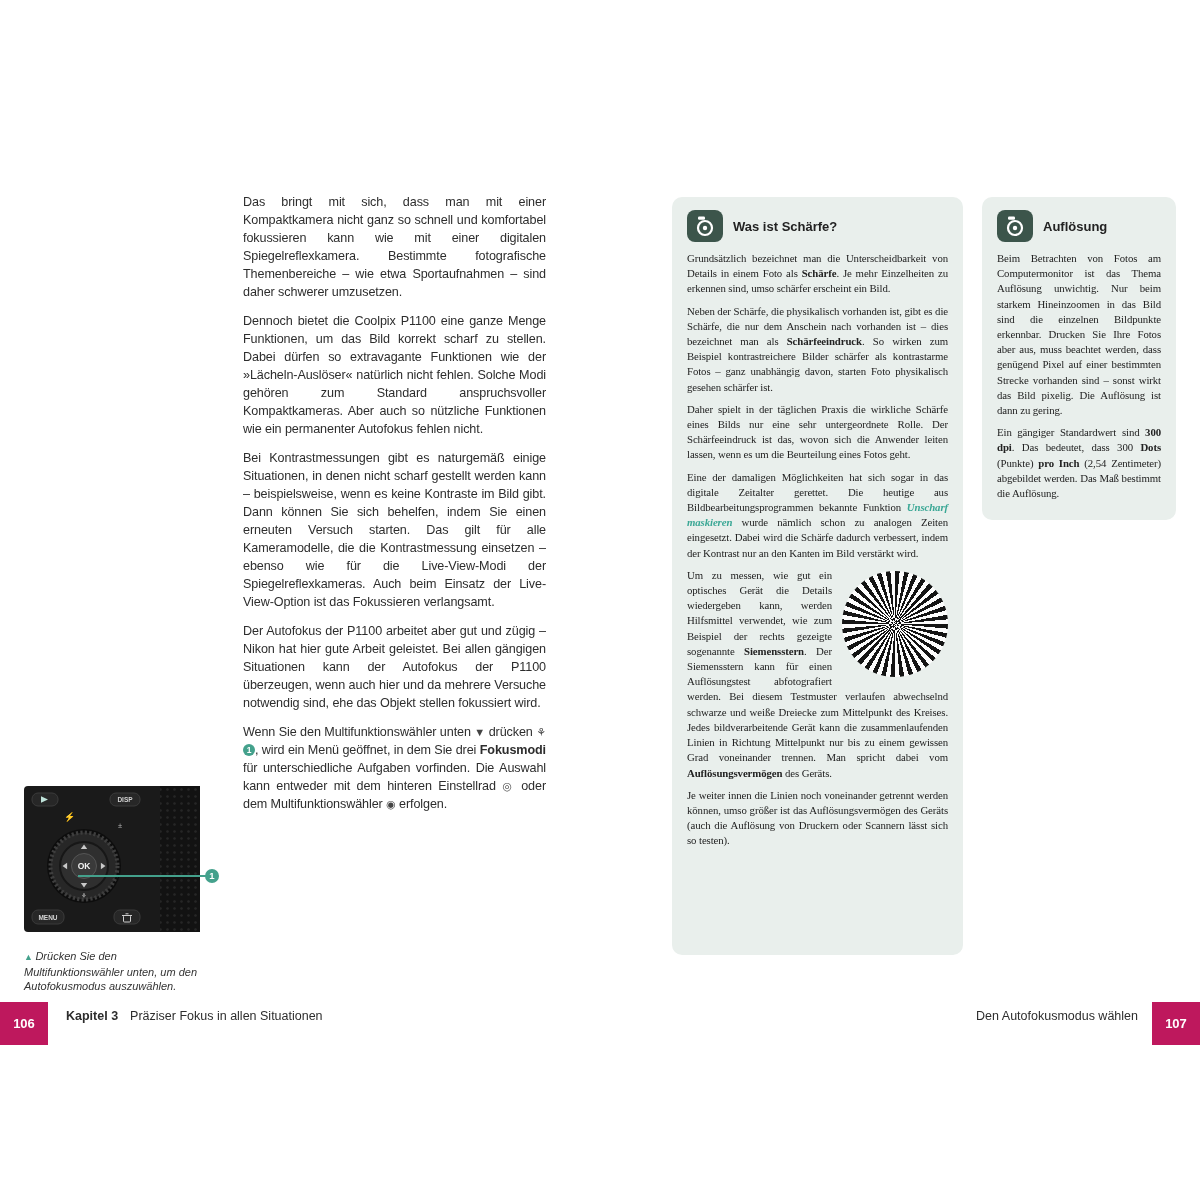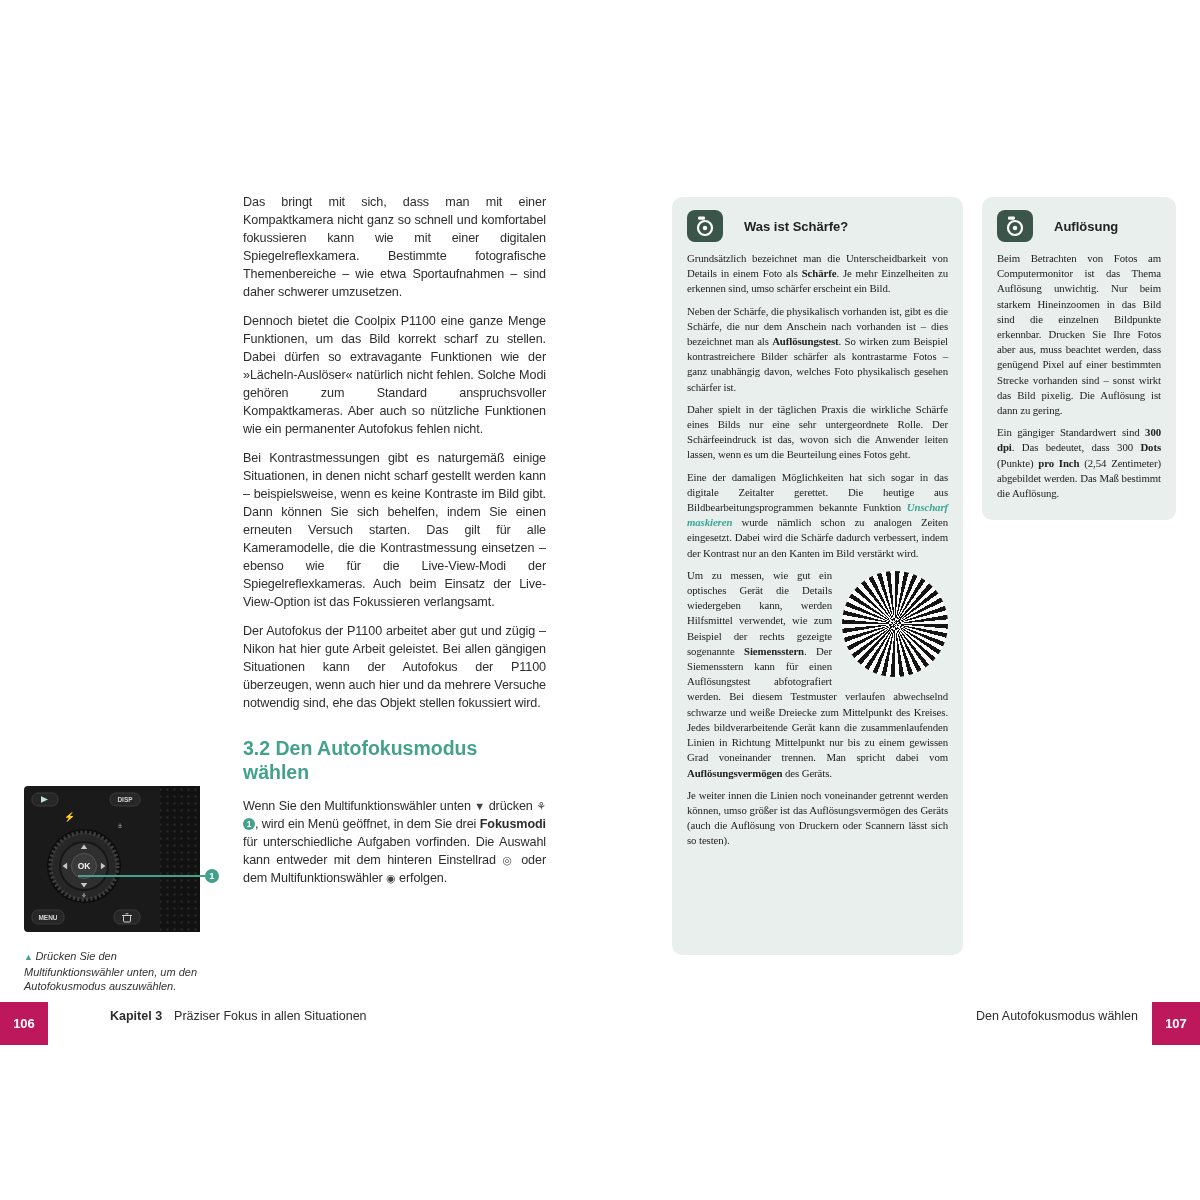--- a/index.html
+++ b/index.html
@@ -35,55 +35,54 @@
     text-align:center; background:#44a18c; color:#fff; border-radius:50%;
     font-size:9.5px; font-weight:bold;
   }
   .caption { position:absolute; left:24px; top:938px; width:190px; font-size:11px; line-height:14.5px; color:#333; }
   .cap-tri { color:#44a18c; font-size:9px; font-style:normal; }
 
   
   .box { position:absolute; background:#e9efec; border-radius:10px; padding:13px 15px 12px; }
   .box1 { left:672px; top:197px; width:291px; min-height:758px; }
   .box2 { left:982px; top:197px; width:194px; }
-  .box-head { display:flex; align-items:center; gap:21px; margin-bottom:9px; }
+  .box-head { display:flex; align-items:center; gap:10px; margin-bottom:9px; }
   .box-title { font-weight:bold; font-size:13px; color:#222; }
   .box p {
     font-size:10.8px; line-height:15.2px; margin:0 0 7px; text-align:justify;
     letter-spacing:-0.1px; hyphens:auto; -webkit-hyphens:auto; color:#222;font-family:Liberation Serif, serif;
   }
   .siemens {
     float:right; width:106px; height:106px; border-radius:50%;
     margin:3px 0 5px 10px;
     background:repeating-conic-gradient(#141414 0deg 5deg, #fcfcfc 5deg 10deg);
   }
   .star-wrap { overflow:visible; }
 
   
   .pgbox {
     position:absolute; top:1002px; width:48px; height:43px; background:#be185d; color:#fff;
     font-weight:bold; font-size:13px; display:flex; align-items:center; justify-content:center;
   }
   .pgbox.left { left:0; }
   .pgbox.right { left:1152px; }
-  .footer-left { position:absolute; left:66px; top:1002px; height:27px; display:flex; align-items:center; font-size:12.5px;margin-left:44px; }
+  .footer-left { position:absolute; left:66px; top:1002px; height:27px; display:flex; align-items:center; font-size:12.5px; }
   .footer-left .chap { font-weight:bold; margin-right:12px; }
   .footer-right { position:absolute; right:62px; top:1002px; height:27px; display:flex; align-items:center; font-size:12.5px; }
 </style>
 </head>
 <body>
 
 <section class="col-left">
   <div>
       <p><span>Das bringt mit sich, dass man mit einer Kompaktkamera nicht ganz so schnell und komfortabel fokussieren kann wie mit einer digitalen Spiegelreflexkamera. Bestimmte fotografische Themenbereiche – wie etwa Sportaufnahmen – sind daher schwerer umzusetzen.</span></p>
       <p><span>Dennoch bietet die Coolpix P1100 eine ganze Menge Funktionen, um das Bild korrekt scharf zu stellen. Dabei dürfen so extravagante Funktionen wie der »Lächeln-Auslöser« natürlich nicht fehlen. Solche Modi gehören zum Standard anspruchsvoller Kompaktkameras. Aber auch so nützliche Funktionen wie ein permanenter Autofokus fehlen nicht.</span></p>
       <p><span>Bei Kontrastmessungen gibt es naturgemäß einige Situationen, in denen nicht scharf gestellt werden kann – beispielsweise, wenn es keine Kontraste im Bild gibt. Dann können Sie sich behelfen, indem Sie einen erneuten Versuch starten. Das gilt für alle Kameramodelle, die die Kontrastmessung einsetzen – ebenso wie für die Live-View-Modi der Spiegelreflexkameras. Auch beim Einsatz der Live-View-Option ist das Fokussieren verlangsamt.</span></p>
       <p><span>Der Autofokus der P1100 arbeitet aber gut und zügig – Nikon hat hier gute Arbeit geleistet. Bei allen gängigen Situationen kann der Autofokus der P1100 überzeugen, wenn auch hier und da mehrere Versuche notwendig sind, ehe das Objekt stellen fokussiert wird.</span></p>
     </div>
-  <h2 class="sec s2">3.2  Den Autofokusmodus wählen</h2>
   <p><span>Wenn Sie den Multifunktionswähler unten </span><span class="sym">▼</span><span> drücken </span><span class="sym">⚘</span><span> </span><span class="badge">1</span><span>, wird ein Menü geöffnet, in dem Sie drei </span><span class="b">Fokusmodi</span><span> für unterschiedliche Aufgaben vorfinden. Die Auswahl kann entweder mit dem hinteren Einstellrad </span><span class="sym">◎</span><span> oder dem Multifunktionswähler </span><span class="sym">◉</span><span> erfolgen.</span></p>
 </section>
 
 <div class="camera">
   <svg width="176" height="146" viewBox="0 0 176 146">
     <defs>
       <pattern id="gripdots" width="7" height="7" patternUnits="userSpaceOnUse">
         <circle cx="3.5" cy="3.5" r="1.3" fill="#262626"></circle>
       </pattern>
     </defs>
@@ -134,21 +133,21 @@
     <svg width="36" height="32" viewBox="0 0 36 32">
       <rect width="36" height="32" rx="8" fill="#3c554b"></rect>
       <rect x="11" y="6.5" width="7" height="3.2" rx="1.2" fill="#ffffff"></rect>
       <circle cx="18" cy="18" r="7" fill="none" stroke="#ffffff" stroke-width="2.2"></circle>
       <circle cx="18" cy="18" r="2.2" fill="#ffffff"></circle>
     </svg>
     <span class="box-title">Was ist Schärfe?</span>
   </div>
   <div>
       <p><span>Grundsätzlich bezeichnet man die Unterscheidbarkeit von Details in einem Foto als </span><span class="b">Schärfe</span><span>. Je mehr Einzelheiten zu erkennen sind, umso schärfer erscheint ein Bild.</span></p>
-      <p><span>Neben der Schärfe, die physikalisch vorhanden ist, gibt es die Schärfe, die nur dem Anschein nach vorhanden ist – dies bezeichnet man als </span><span class="b">Auflösungstest</span><span>. So wirken zum Beispiel kontrastreichere Bilder schärfer als kontrastarme Fotos – ganz unabhängig davon, welches Foto physikalisch gesehen schärfer ist.</span></p>
+      <p><span>Neben der Schärfe, die physikalisch vorhanden ist, gibt es die Schärfe, die nur dem Anschein nach vorhanden ist – dies bezeichnet man als </span><span class="b">Schärfeeindruck</span><span>. So wirken zum Beispiel kontrastreichere Bilder schärfer als kontrastarme Fotos – ganz unabhängig davon, starten Foto physikalisch gesehen schärfer ist.</span></p>
       <p><span>Daher spielt in der täglichen Praxis die wirkliche Schärfe eines Bilds nur eine sehr untergeordnete Rolle. Der Schärfeeindruck ist das, wovon sich die Anwender leiten lassen, wenn es um die Beurteilung eines Fotos geht.</span></p>
       <p><span>Eine der damaligen Möglichkeiten hat sich sogar in das digitale Zeitalter gerettet. Die heutige aus Bildbearbeitungsprogrammen bekannte Funktion </span><span class="g">Unscharf maskieren</span><span> wurde nämlich schon zu analogen Zeiten eingesetzt. Dabei wird die Schärfe dadurch verbessert, indem der Kontrast nur an den Kanten im Bild verstärkt wird.</span></p>
     </div>
   <div class="star-wrap">
     <div class="siemens"></div>
     <p><span>Um zu messen, wie gut ein optisches Gerät die Details wiedergeben kann, werden Hilfsmittel verwendet, wie zum Beispiel der rechts gezeigte sogenannte </span><span class="b">Siemensstern</span><span>. Der Siemensstern kann für einen Auflösungstest abfotografiert werden. Bei diesem Testmuster verlaufen abwechselnd schwarze und weiße Dreiecke zum Mittelpunkt des Kreises. Jedes bildverarbeitende Gerät kann die zusammenlaufenden Linien in Richtung Mittelpunkt nur bis zu einem gewissen Grad voneinander trennen. Man spricht dabei vom </span><span class="b">Auflösungsvermögen</span><span> des Geräts.</span></p>
   </div>
   <p><span>Je weiter innen die Linien noch voneinander getrennt werden können, umso größer ist das Auflösungsvermögen des Geräts (auch die Auflösung von Druckern oder Scannern lässt sich so testen).</span></p>
 </aside>
 

